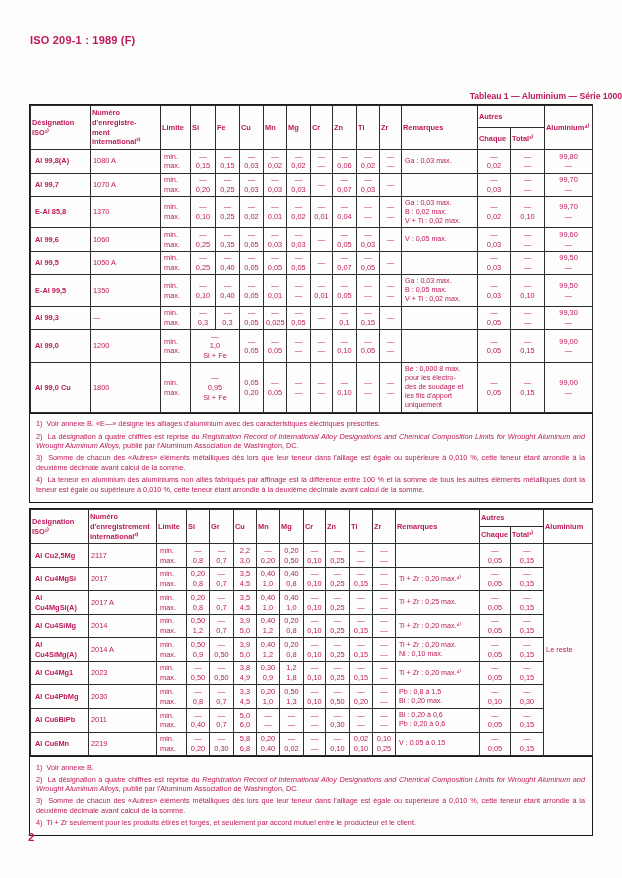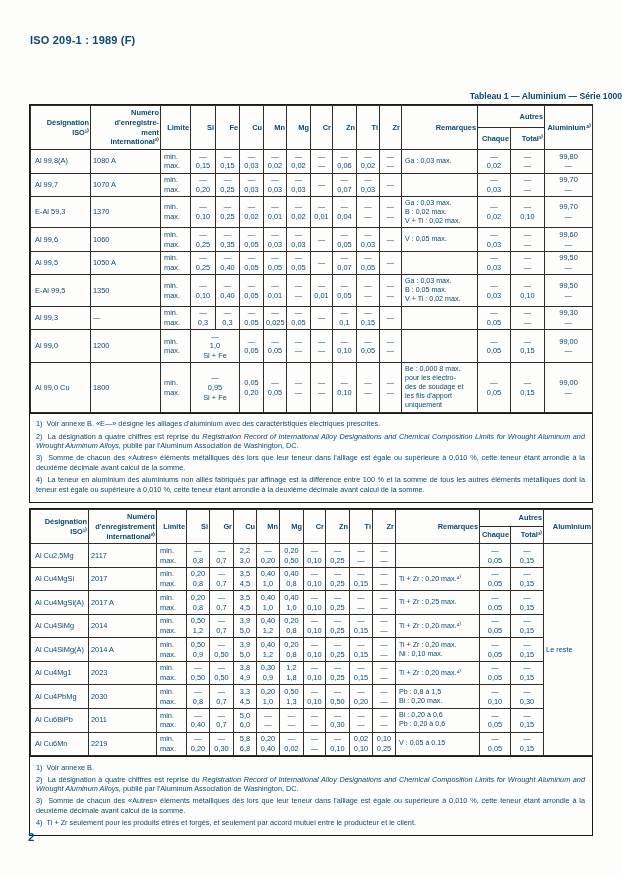--- a/index.html
+++ b/index.html
@@ -1,33 +1,33 @@
 <!DOCTYPE html>
 <html><head>
 <meta charset="utf-8">
 <style>
   html,body { margin:0; padding:0; background:#ffffff; }
   .page {
     position:relative; width:622px; height:878px; background:#fdfdfb;
-    font-family:"Liberation Sans", sans-serif; color:#0c4a6e; overflow:hidden;
+    font-family:"Liberation Sans", sans-serif; color:#be185d; overflow:hidden;
   }
   .doc-header { position:absolute; left:30px; top:34px; font-weight:bold; font-size:11px; letter-spacing:.2px; }
   .tbl-title { position:absolute; left:0; width:622px; text-align:right; font-weight:bold; font-size:8.6px; }
   .t1 { top:91px; }
   .t2 { top:496px; }
   .tbl-wrap { position:absolute; left:29px; width:564px; border:1.6px solid #1a1a1a; background:#fdfdfb; box-sizing:border-box; }
   .t1w { top:104px; }
   .t2w { top:508px; }
   table.tbl { border-collapse:collapse; width:100%; table-layout:fixed; }
   .tbl th, .tbl td {
     border:1px solid #2d2d2d; font-size:7.4px; line-height:1.32;
     padding:1.5px 2px; vertical-align:middle; white-space:pre-line; overflow:hidden;
   }
-  .tbl th { font-weight:bold; text-align:right; padding:2px 1px; }
-  .tbl td.des { text-align:left; font-weight:normal; padding-left:4px; }
+  .tbl th { font-weight:bold; text-align:left; padding:2px 1px; }
+  .tbl td.des { text-align:left; font-weight:bold; padding-left:4px; }
   .tbl td.num { text-align:left; }
   .tbl td.lim { text-align:left; padding-left:3px; }
   .tbl td.el  { text-align:center; }
   .tbl td.rem { text-align:left; font-size:7.1px; line-height:1.28; padding-left:3px; }
   .tbl td.ctr { text-align:center; }
   .tbl td.alu { }
   .notes { border-top:1.6px solid #1a1a1a; padding:3px 7px 5px 6px; }
   .note { font-size:7.3px; line-height:1.32; margin:2.5px 0; text-align:justify; }
   .note .it { font-style:italic; }
   .page-num { position:absolute; left:28px; top:831px; font-weight:bold; font-size:11.5px; }
@@ -141,21 +141,21 @@
             <td class="el">—</td>
             <td class="rem"></td>
             <td class="ctr">—
 0,03</td>
             <td class="ctr">—
 —</td>
             <td class="ctr">99,70
 —</td>
           </tr>
           <tr>
-            <td class="des">E-Al 59,3</td>
+            <td class="des">E-Al 85,8</td>
             <td class="num">1370</td>
             <td class="lim">min.
 max.</td>
             <td class="el">—
 0,10</td>
             <td class="el">—
 0,25</td>
             <td class="el">—
 0,02</td>
             <td class="el">—

